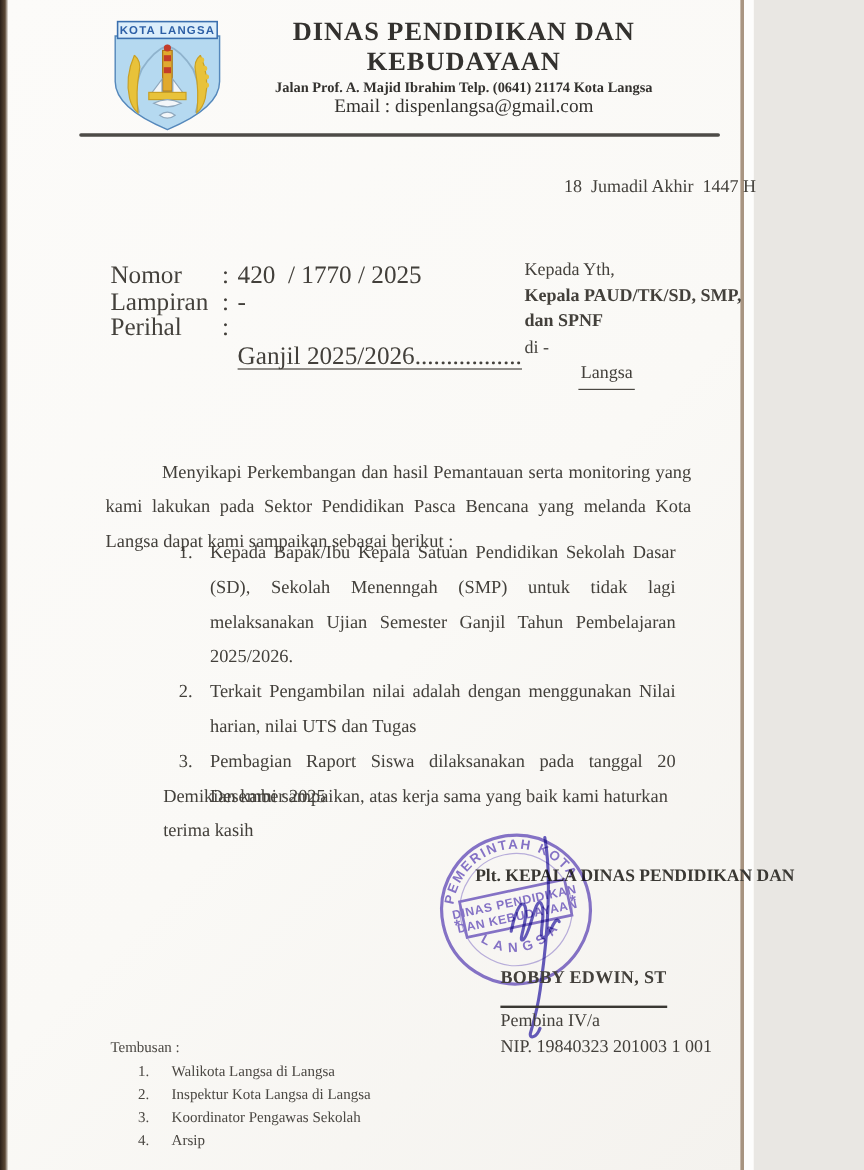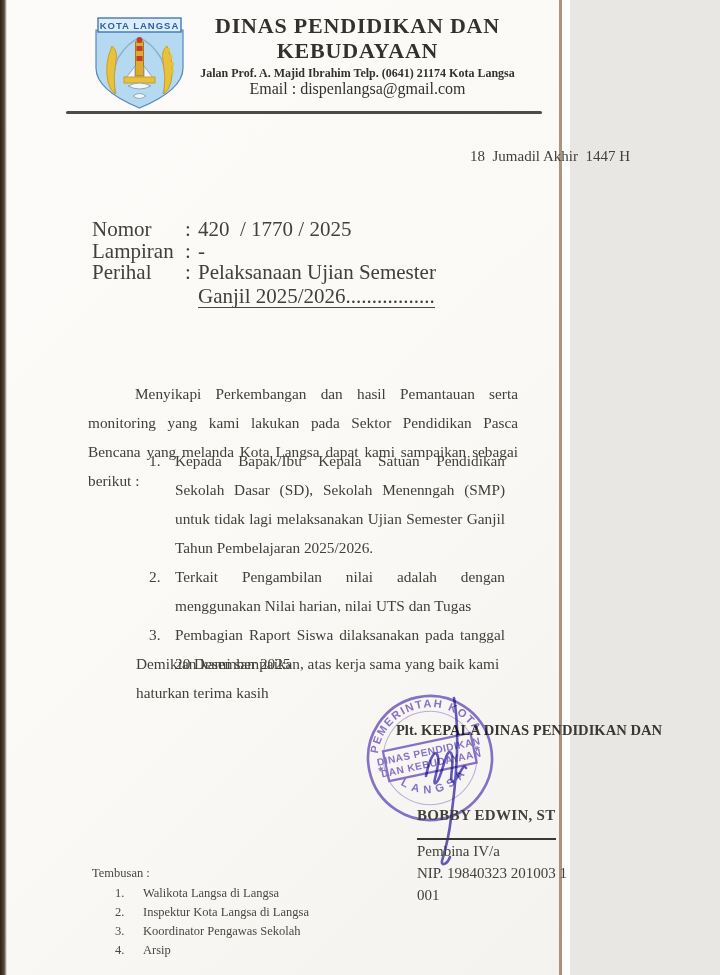--- a/index.html
+++ b/index.html
@@ -1,18 +1,18 @@
 <!DOCTYPE html>
 <html><head>
 <meta charset="utf-8">
 <style>
   html,body{margin:0;padding:0;}
   body{width:720px;height:975px;overflow:hidden;background:#e9e7e3;}
   .page{
-    position:relative;width:570px;height:975px;
+    position:relative;width:628px;height:975px;
     background:linear-gradient(135deg,#fcfbf9 0%,#faf9f6 55%,#f4f2ee 100%);
     font-family:"Liberation Serif","DejaVu Serif",serif;
     color:#43403b;
   }
   
   .edge-left{position:absolute;left:0;top:0;bottom:0;width:7px;
     background:linear-gradient(90deg,#2a2019 0%,#5a4836 60%,rgba(90,72,54,0) 100%);}
   .edge-right-line{position:absolute;right:8px;top:0;bottom:0;width:3px;background:#7c5f44;opacity:.65;}
   .edge-right-pale{position:absolute;right:0;top:0;bottom:0;width:8px;background:#fdfdfc;}
 
@@ -112,26 +112,32 @@
 
   <div class="refrow">
     <span>Lampiran</span>
     <span>:</span>
     <span>-</span>
   </div>
 
   <div class="refrow">
     <span>Perihal</span>
     <span>:</span>
-    <span>Pelaksanaan Ujian Semester</span>
   </div>
 </div>
     <span class="subject2">Ganjil 2025/2026.................</span>
   </div>
 
+  <div class="recipient">
+    <div>Kepada Yth,</div>
+    <div class="b">Kepala PAUD/TK/SD, SMP,</div>
+    <div class="b">dan SPNF</div>
+    <div>di -</div>
+    <div><span class="city">Langsa</span></div>
+  </div>
 
   <p class="opening">Menyikapi Perkembangan dan hasil Pemantauan serta monitoring yang kami lakukan pada Sektor Pendidikan Pasca Bencana yang melanda Kota Langsa dapat kami sampaikan sebagai berikut :</p>
   <ol class="items">
   <li>Kepada Bapak/Ibu Kepala Satuan Pendidikan Sekolah Dasar (SD), Sekolah Menenngah (SMP) untuk tidak lagi melaksanakan Ujian Semester Ganjil Tahun Pembelajaran 2025/2026.</li>
 
   <li>Terkait Pengambilan nilai adalah dengan menggunakan Nilai harian, nilai UTS dan Tugas</li>
 
   <li>Pembagian Raport Siswa dilaksanakan pada tanggal 20 Desember 2025</li>
 </ol>
   <p class="closing">Demikian kami sampaikan, atas kerja sama yang baik kami haturkan terima kasih</p>

